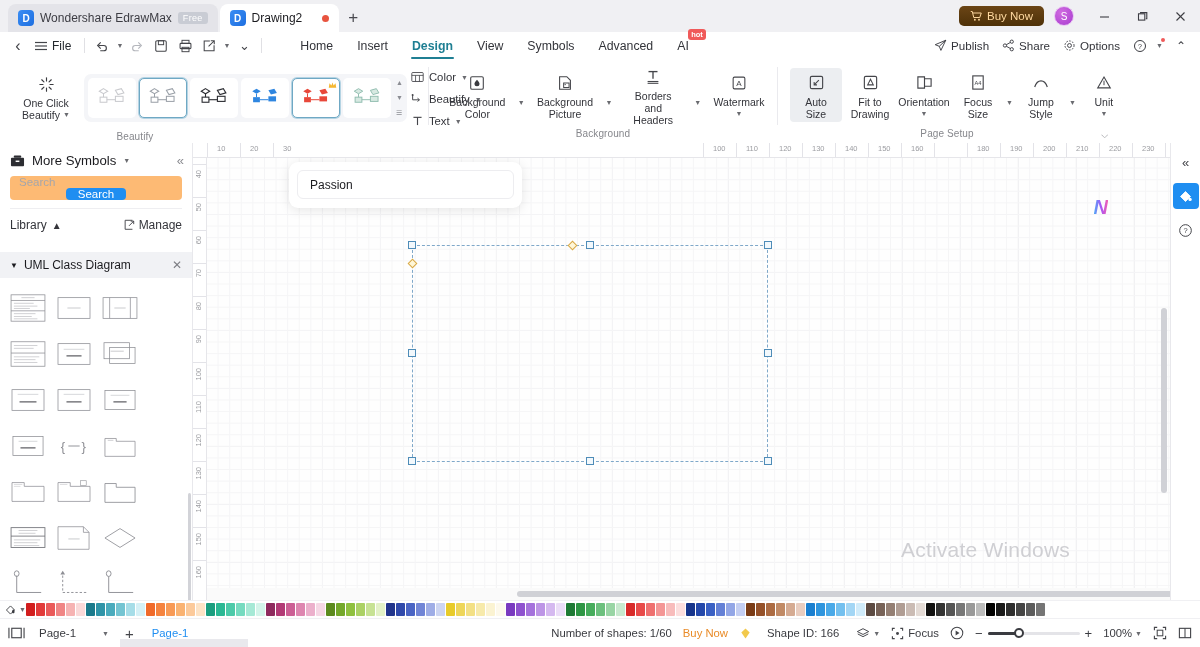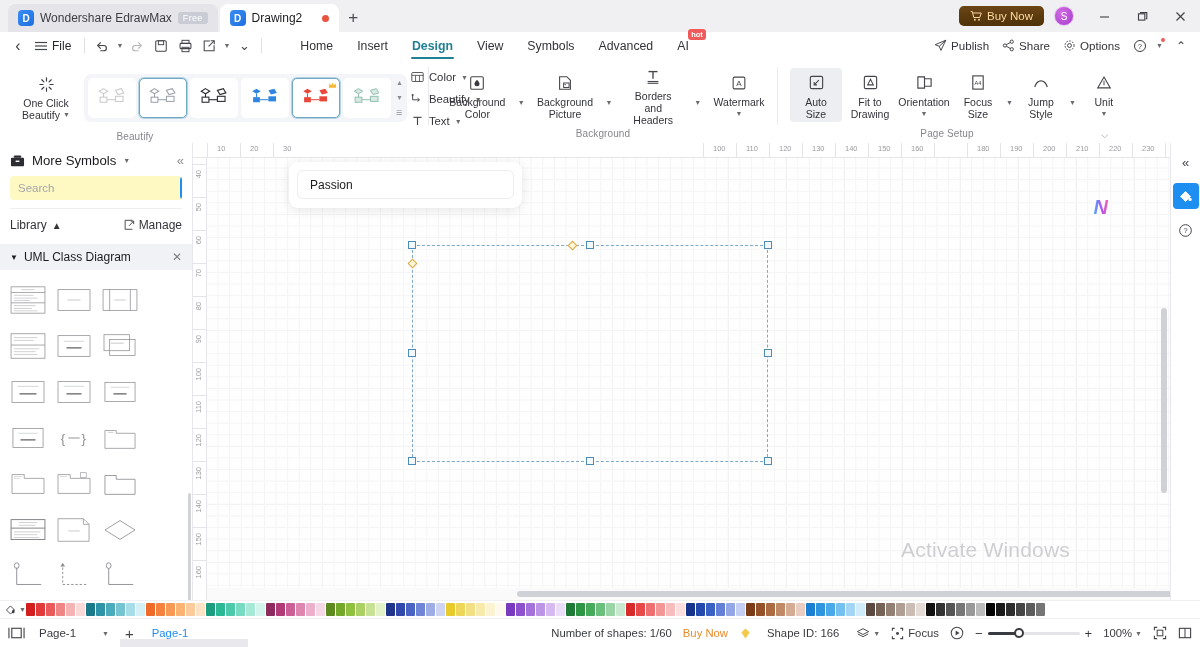--- a/index.html
+++ b/index.html
@@ -59,26 +59,26 @@
   .dlgl { position:absolute; right:4px; bottom:2px; font-size:9px; color:#9a9ba0;}
 
   
   .main { flex:1; display:flex; position:relative; overflow:hidden;}
 
   
   .leftpanel { width:193px; background:#fff; border-right:1px solid #e8e8ec; display:flex; flex-direction:column; position:relative;}
   .lp-head { display:flex; align-items:center; gap:7px; padding:10px 8px 6px 10px;}
   .lp-title { font-size:13.2px; font-weight:normal; color:#1b1b1f;}
   .lp-collapse { margin-left:auto; color:#8a8b90; font-size:13px;}
-  .searchrow { margin:2px 10px 0; display:flex; align-items:center; background:#fef9c3; border-radius:4px; height:24px; overflow:hidden;}
+  .searchrow { margin:2px 10px 0; display:flex; align-items:center; background:#fdba74; border-radius:4px; height:24px; overflow:hidden;flex-direction:column;}
   .searchrow input { flex:1; border:0; background:transparent; outline:none; font-size:11.5px; padding:0 8px; color:#55565b; font-family:inherit;}
   .searchrow input::placeholder { color:#a5a6ab;}
   .searchbtn { background:#1f8ef1; color:#fff; font-size:11.5px; padding:0 12px; height:24px; display:flex; align-items:center; border-radius:4px;}
   .lp-div { height:1px; background:#eeeef1; margin:8px 10px 0;}
-  .libraryrow { display:flex; align-items:center; padding:9px 10px 12px; font-size:12px; color:#33343a;}
+  .libraryrow { display:flex; align-items:center; padding:9px 10px 20px; font-size:12px; color:#33343a;}
   .libraryrow .mg { margin-left:auto; display:flex; align-items:center; gap:4px;}
   .cat { display:flex; align-items:center; gap:6px; background:#f1f2f5; padding:6px 10px; font-size:12px; color:#1b1b1f;}
   .cat .x { margin-left:auto; color:#7d7e84; font-size:12px;}
   .symgrid { flex:1; overflow:hidden; padding:8px 6px 0 6px; display:flex; flex-wrap:wrap; align-content:flex-start; gap:2px;}
   .sym { width:44px; height:44px; display:flex; align-items:center; justify-content:center;}
   .lp-scroll { position:absolute; right:1px; top:350px; width:3px; height:140px; background:#d2d3d8; border-radius:2px;}
 
   
   .canvaswrap { flex:1; position:relative; background:#fafafa; overflow:hidden;}
   .hruler { height:15px; background:#fff; border-bottom:1px solid #e6e6ea; position:relative; overflow:hidden;}

